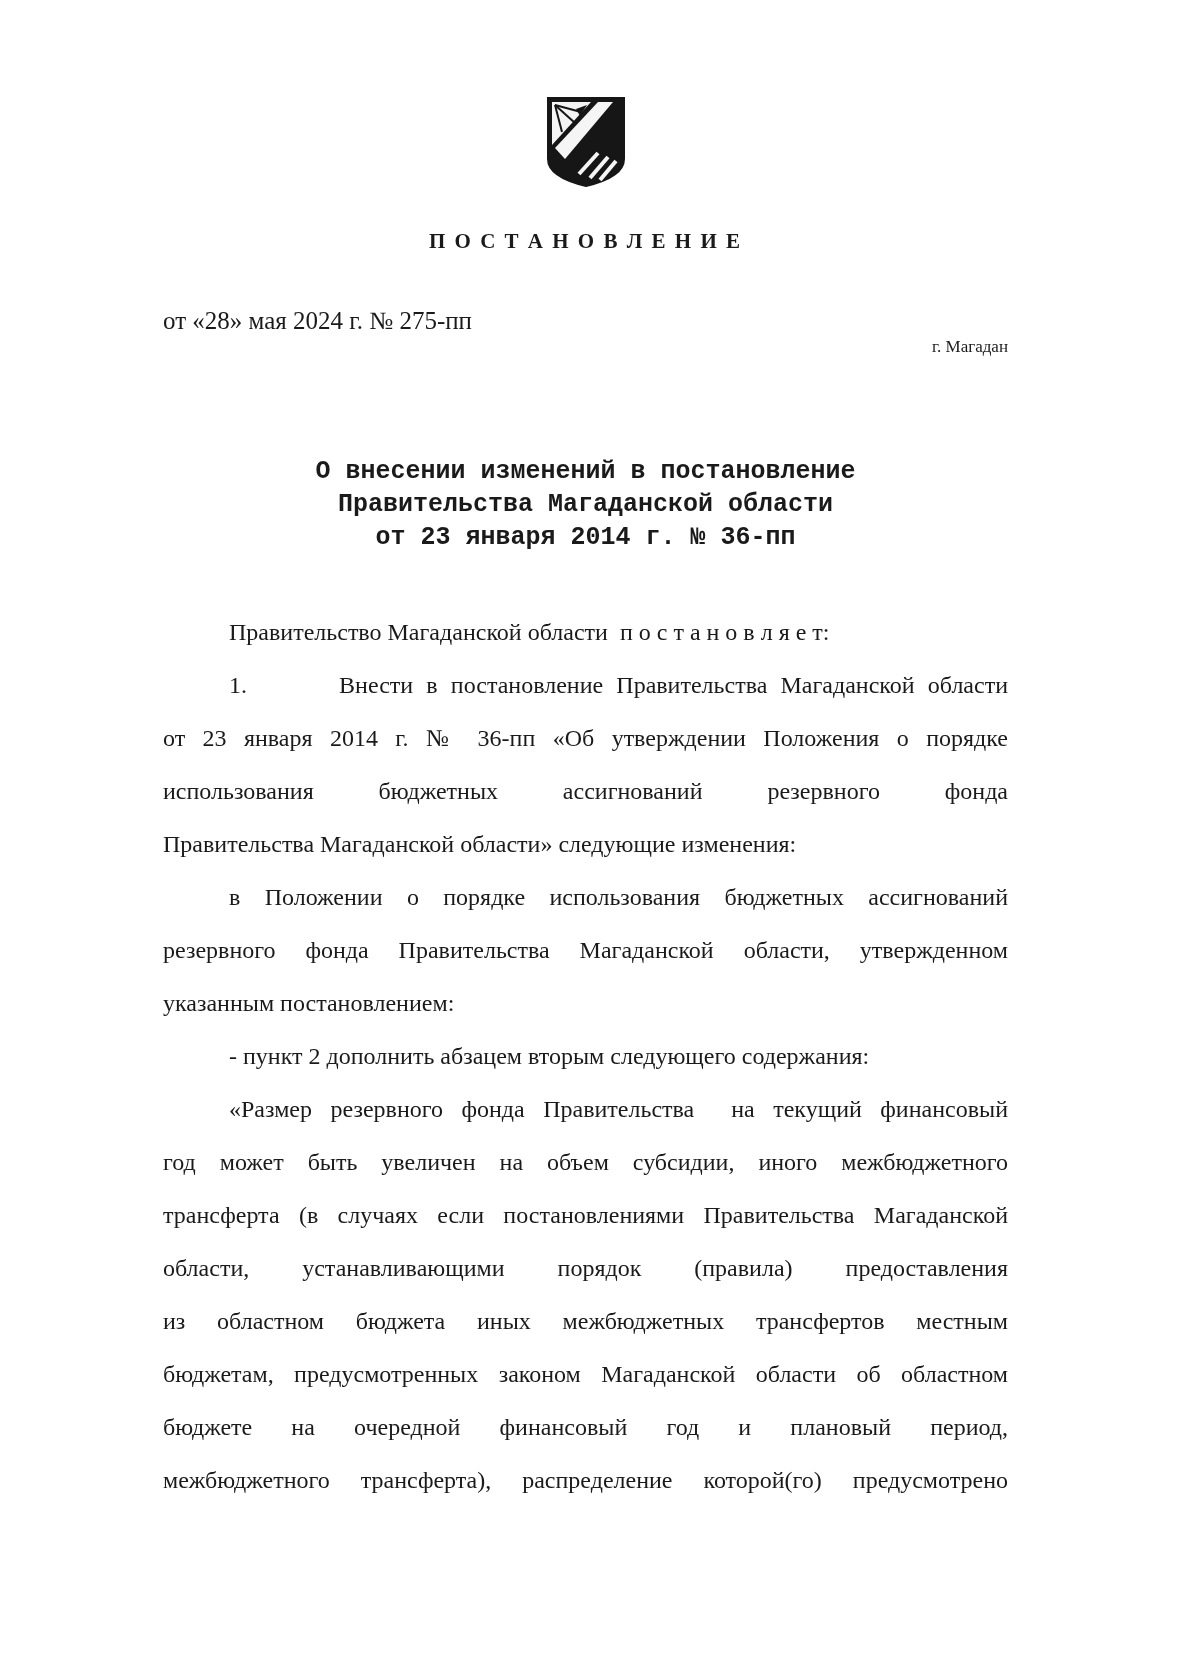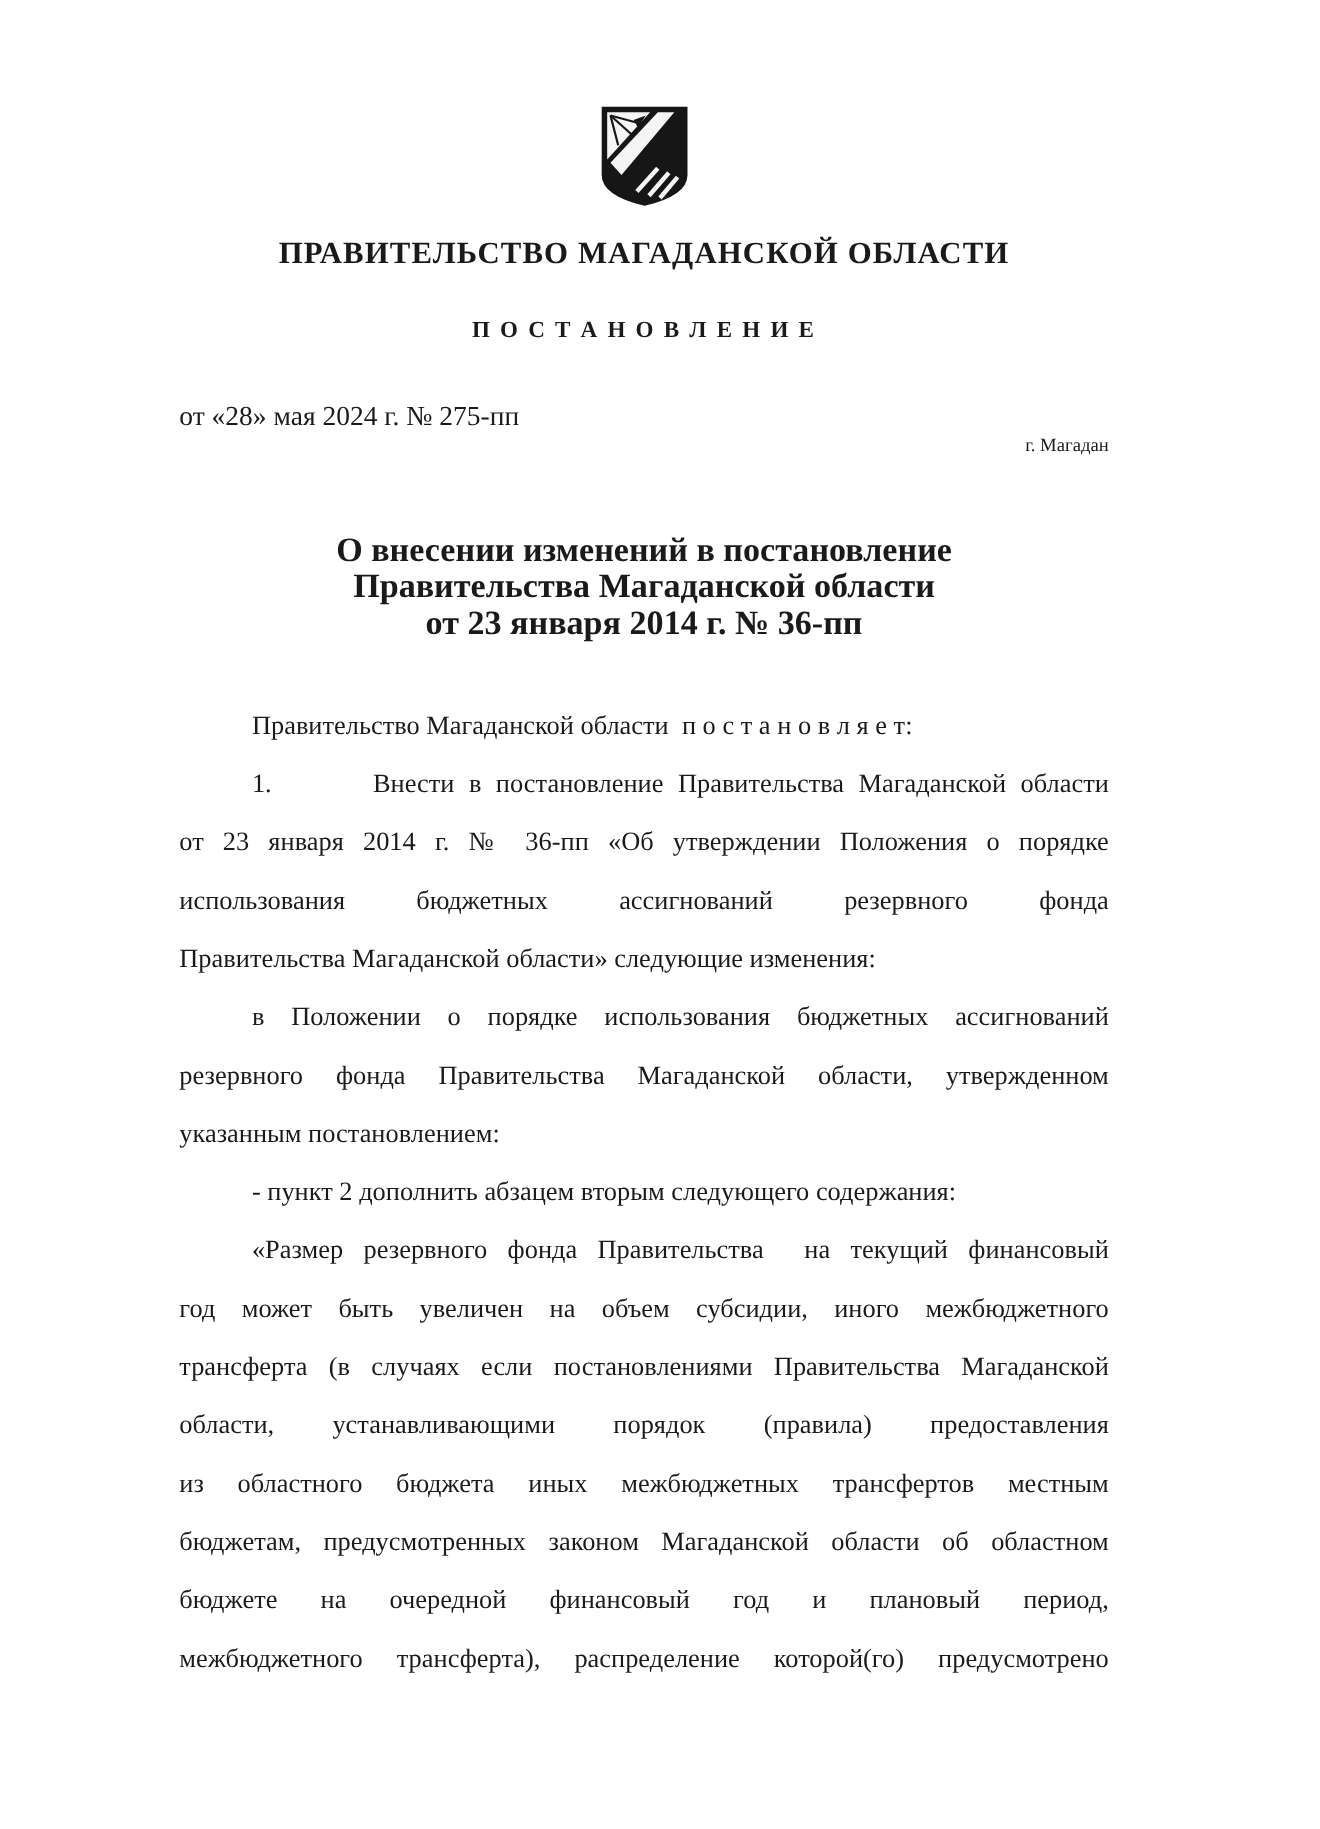--- a/index.html
+++ b/index.html
@@ -22,22 +22,22 @@
   }
   .doc-type {
     margin-top: 34px; text-align: center;
     font-weight: bold; font-size: 21px; letter-spacing: 2px;
     line-height: 37px;
   }
   .date-line { margin-top: 46px; font-size: 25px; line-height: 29px; }
   .place-line { margin-top: 0; text-align: right; font-size: 17px; line-height: 24px; }
 
   .subject {
-    margin-top: 66px; text-align: center;
-    font-weight: bold; font-size: 31px; line-height: 33px;
+    margin-top: 96px; text-align: center;
+    font-weight: bold; font-size: 25px; line-height: 33px; font-family: Liberation Mono, monospace;
   }
 
   .body-text { margin-top: 52px; font-size: 24px; }
   .paragraph { margin: 0; }
   .line { line-height: 53px; }
   .line.justify { text-align: justify; text-align-last: justify; }
   .line.indent { padding-left: 66px; }
 </style>
 </head>
 <body>
@@ -57,21 +57,20 @@
         <polygon points="31,14 42,10 35,21" fill="#161616"></polygon>
         <polygon points="53,7 68,7 20,64 10,53" fill="#f5f5f5"></polygon>
         <g stroke="#f5f5f5" stroke-width="4">
           <line x1="34" y1="79" x2="53" y2="58"></line>
           <line x1="45" y1="83" x2="63" y2="62"></line>
           <line x1="55" y1="85" x2="71" y2="66"></line>
         </g>
       </svg>
     </div>
 
-    <div class="gov-title">ПРАВИТЕЛЬСТВО МАГАДАНСКОЙ ОБЛАСТИ</div>
 
     <div class="doc-type">П О С Т А Н О В Л Е Н И Е</div>
 
     <div class="date-line">от «28» мая 2024 г. № 275-пп</div>
 
     <div class="place-line">г. Магадан</div>
 
     <div class="subject">
       <div>О внесении изменений в постановление</div>
       <div>Правительства Магаданской области</div>
@@ -94,21 +93,21 @@
           <div class="line">указанным постановлением:</div>
         </div>
         <div class="paragraph">
           <div class="line indent">- пункт 2 дополнить абзацем вторым следующего содержания:</div>
         </div>
         <div class="paragraph">
           <div class="line justify indent">«Размер резервного фонда Правительства&nbsp; на текущий финансовый</div>
           <div class="line justify">год может быть увеличен на объем субсидии, иного межбюджетного</div>
           <div class="line justify">трансферта (в случаях если постановлениями Правительства Магаданской</div>
           <div class="line justify">области, устанавливающими порядок (правила) предоставления</div>
-          <div class="line justify">из областного бюджета иных межбюджетных трансфертов местным</div>
+          <div class="line justify">из областном бюджета иных межбюджетных трансфертов местным</div>
           <div class="line justify">бюджетам, предусмотренных законом Магаданской области об областном</div>
           <div class="line justify">бюджете на очередной финансовый год и плановый период,</div>
           <div class="line justify">межбюджетного трансферта), распределение которой(го) предусмотрено</div>
         </div>
       </div>
 
   </div>
 </div>
 
 </body></html>

